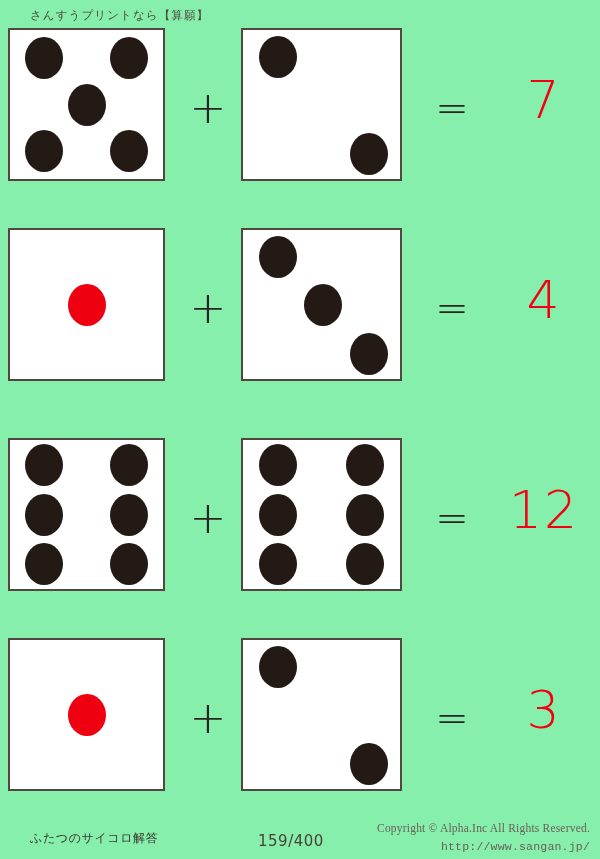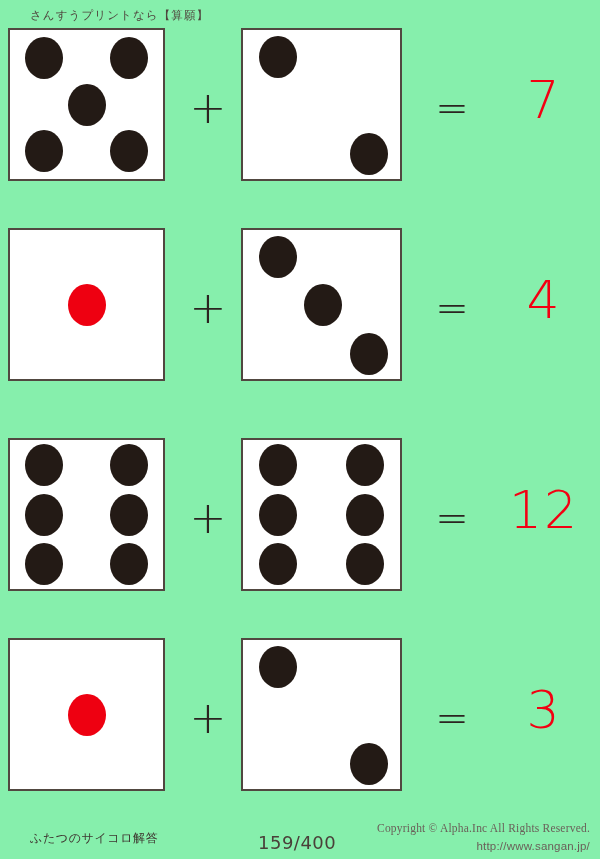--- a/index.html
+++ b/index.html
@@ -111,21 +111,21 @@
     font-size: 12px;
     letter-spacing: 0.6px;
     color: #3e3630;
     font-family: Liberation Sans, sans-serif;
     white-space: nowrap;
   }
   .footer-page {
     position: absolute;
     left: 258px;
     top: 832px;
-    font-size: 18px;
+    font-size: 15px;
     color: #4a4039;
     font-family: "DejaVu Sans", sans-serif;
     letter-spacing: 0.5px;
   }
   .footer-copy {
     position: absolute;
     right: 10px;
     top: 822px;
     font-size: 11.5px;
     color: #6a6059;
@@ -133,21 +133,21 @@
     text-align: right;
     letter-spacing: 0.2px;
     white-space: nowrap;
   }
   .footer-url {
     position: absolute;
     right: 10px;
     top: 840px;
     font-size: 11.5px;
     color: #6a6059;
-    font-family: Liberation Sans, sans-serif;
+    font-family: Liberation Mono, monospace;
     text-align: center;
     letter-spacing: 0.2px;
     white-space: nowrap;
   }
 </style>
 </head>
 <body>
 
 <div id="page">
 

